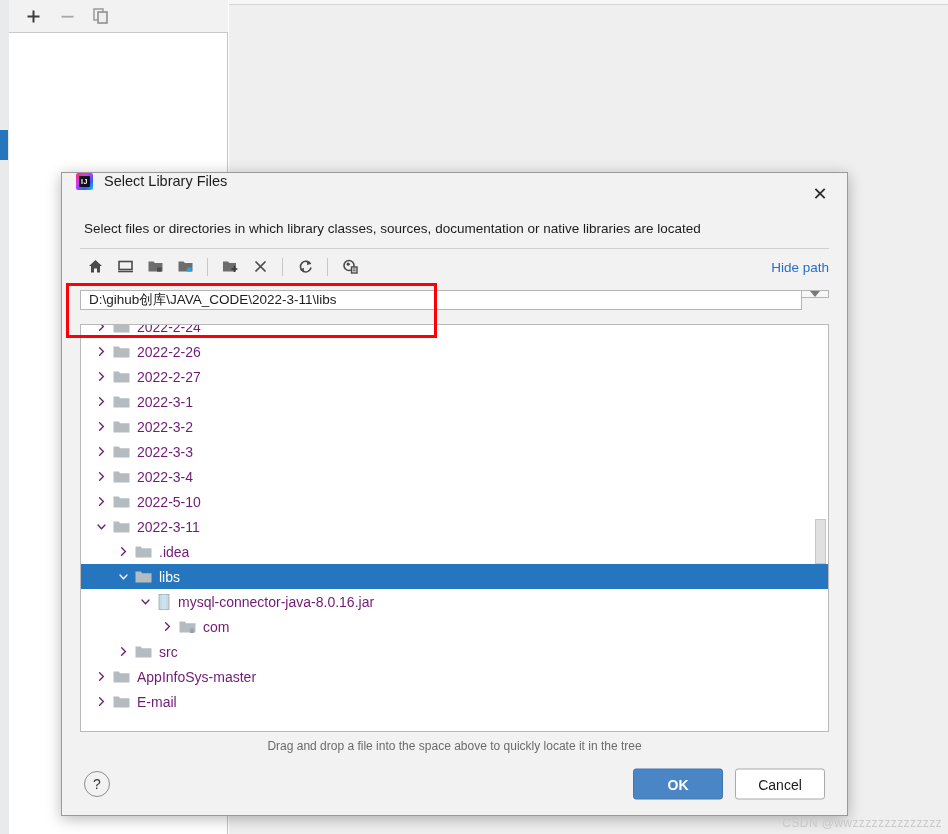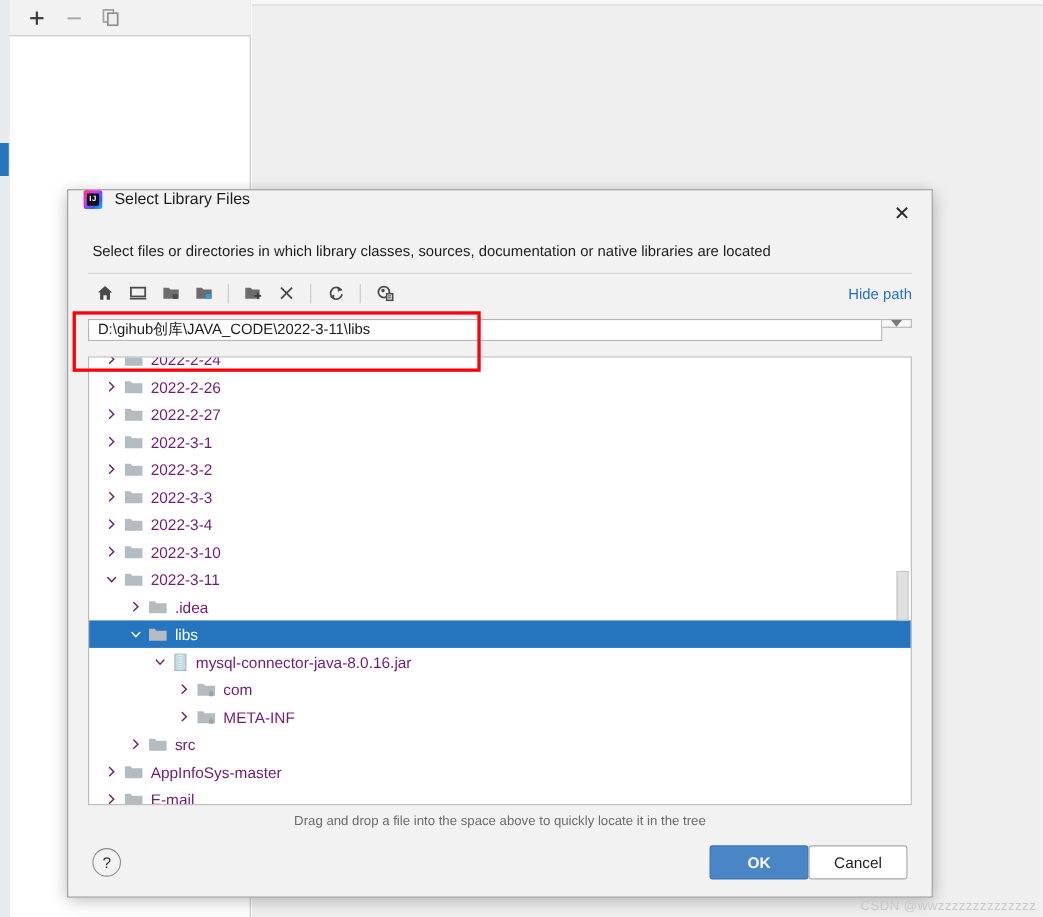--- a/index.html
+++ b/index.html
@@ -161,21 +161,21 @@
     flex: none; height: 62px; display: flex; align-items: center;
     padding: 0 22px; position: relative;
   }
   #help-btn {
     width: 26px; height: 26px; border: 1px solid #8d8d8d;
     border-radius: 50%; display: flex; align-items: center;
     justify-content: center; font-size: 14px; color: #333; cursor: pointer;
   }
   #footer-buttons {
     position: absolute; right: 22px; top: 50%;
-    transform: translateY(-50%); display: flex;  text-align: right;
+    transform: translateY(-50%); display: flex; gap: 12px; text-align: right;
   }
   .dlg-btn {
     min-width: 90px; height: 31px; font-size: 14px; cursor: pointer;
     border-radius: 3px; display: flex; align-items: center;
     justify-content: center; padding: 0 16px;
   }
   #ok-button {
     background: #4a86c5; color: #ffffff; border: 1px solid #3f76ae;
     font-weight: bold;
   }
@@ -401,21 +401,21 @@
           <span class="twisty">
             <svg width="11" height="11" viewBox="0 0 11 11">
               <path d="M3.6 1.8 L7.4 5.5 L3.6 9.2" stroke="currentColor" stroke-width="1.3" fill="none" stroke-linecap="round"></path>
             </svg>
           </span>
           <span style="display: flex; flex: 0 0 auto;">
             <svg class="folder-ico" viewBox="0 0 17 14">
               <path d="M0.5 1.5 h5.2 l1.5 1.8 h9.3 v9.2 h-16 z" fill="#b4bcc2"></path>
             </svg>
           </span>
-          <span>2022-3-10</span>
+          <span>2022-5-10</span>
         </div>
         <div class="tree-row">
           <span style="width: 12px; flex: 0 0 auto;"></span>
           <span class="twisty">
             <svg width="11" height="11" viewBox="0 0 11 11">
               <path d="M2 4 L5.5 7.8 L9 4" stroke="currentColor" stroke-width="1.3" fill="none" stroke-linecap="round"></path>
             </svg>
           </span>
           <span style="display: flex; flex: 0 0 auto;">
             <svg class="folder-ico" viewBox="0 0 17 14">
@@ -486,36 +486,20 @@
           <span style="display: flex; flex: 0 0 auto;">
             <svg class="folder-ico" viewBox="0 0 17 14">
               <path d="M0.5 1.5 h5.2 l1.5 1.8 h9.3 v9.2 h-16 z" fill="#b4bcc2"></path>
               <rect x="11" y="9" width="4" height="4" rx="0.6" fill="#9aa3aa"></rect>
               <rect x="12.1" y="7.6" width="1.8" height="2" rx="0.9" fill="none" stroke="#9aa3aa" stroke-width="0.8"></rect>
             </svg>
           </span>
           <span>com</span>
         </div>
         <div class="tree-row">
-          <span style="width: 78px; flex: 0 0 auto;"></span>
-          <span class="twisty">
-            <svg width="11" height="11" viewBox="0 0 11 11">
-              <path d="M3.6 1.8 L7.4 5.5 L3.6 9.2" stroke="currentColor" stroke-width="1.3" fill="none" stroke-linecap="round"></path>
-            </svg>
-          </span>
-          <span style="display: flex; flex: 0 0 auto;">
-            <svg class="folder-ico" viewBox="0 0 17 14">
-              <path d="M0.5 1.5 h5.2 l1.5 1.8 h9.3 v9.2 h-16 z" fill="#b4bcc2"></path>
-              <rect x="11" y="9" width="4" height="4" rx="0.6" fill="#9aa3aa"></rect>
-              <rect x="12.1" y="7.6" width="1.8" height="2" rx="0.9" fill="none" stroke="#9aa3aa" stroke-width="0.8"></rect>
-            </svg>
-          </span>
-          <span>META-INF</span>
-        </div>
-        <div class="tree-row">
           <span style="width: 34px; flex: 0 0 auto;"></span>
           <span class="twisty">
             <svg width="11" height="11" viewBox="0 0 11 11">
               <path d="M3.6 1.8 L7.4 5.5 L3.6 9.2" stroke="currentColor" stroke-width="1.3" fill="none" stroke-linecap="round"></path>
             </svg>
           </span>
           <span style="display: flex; flex: 0 0 auto;">
             <svg class="folder-ico" viewBox="0 0 17 14">
               <path d="M0.5 1.5 h5.2 l1.5 1.8 h9.3 v9.2 h-16 z" fill="#b4bcc2"></path>
             </svg>

